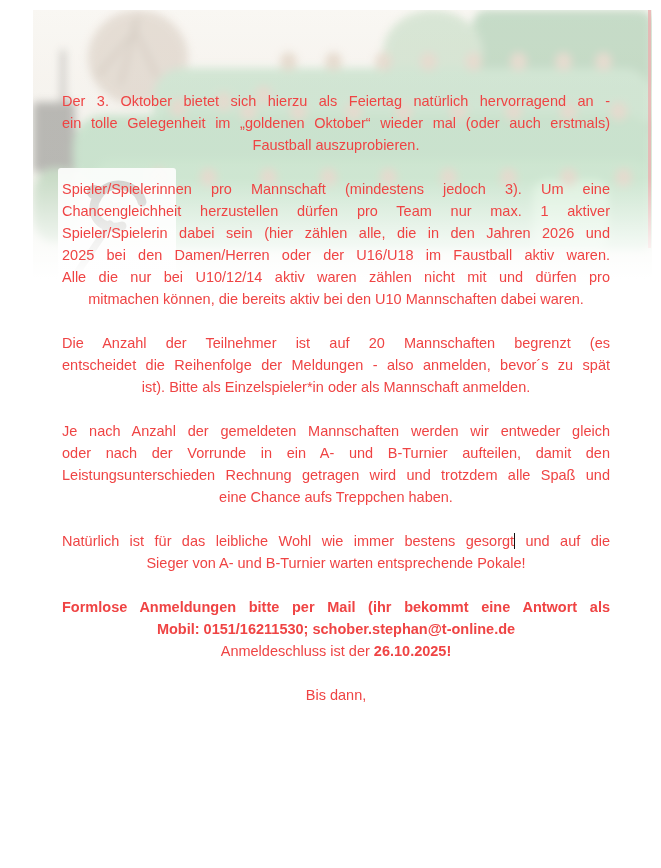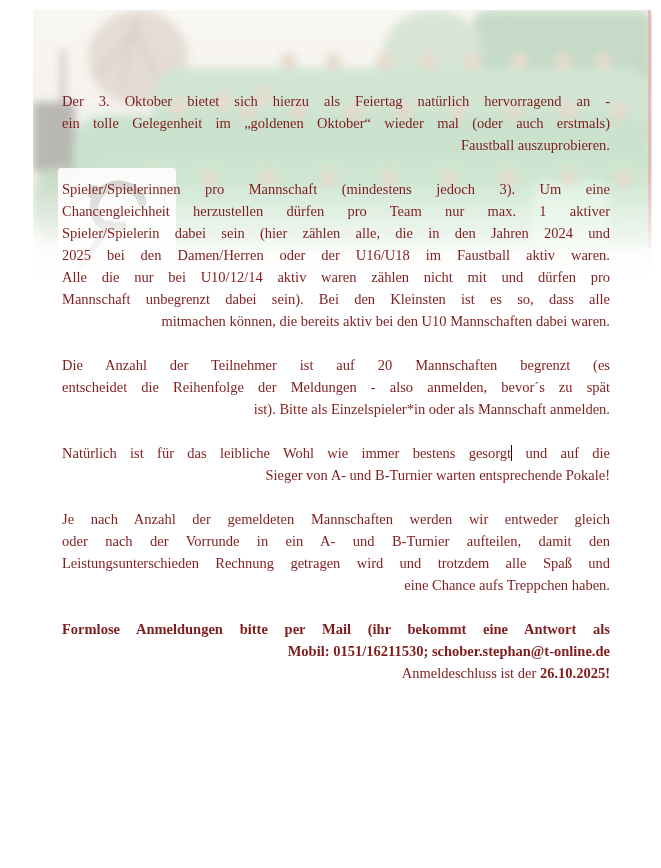--- a/index.html
+++ b/index.html
@@ -33,27 +33,26 @@
   .veil{
     position:absolute;inset:0;
     background:
       linear-gradient(to bottom,rgba(255,255,255,.18) 0%,rgba(255,255,255,.18) 60%,
         rgba(255,255,255,.75) 82%,#ffffff 96%);
   }
 
   
   .doc{
     position:absolute;left:62px;top:90px;width:548px;
-    font-size:14.5px;line-height:22px;color:#7f1d1d;
+    font-size:14.5px;line-height:22px;color:#ef4444;
     z-index:3;
-    font-family:Liberation Serif, serif;
   }
   .para{margin:0 0 22px 0;}
   .para:last-child{margin-bottom:0;}
-  .line{height:22px;text-align:right;white-space:normal;}
+  .line{height:22px;text-align:center;white-space:normal;}
   .line.j{text-align:justify;text-align-last:justify;}
   .b{font-weight:700;}
   .caret{
     display:inline-block;width:1px;height:16px;background:#111;
     vertical-align:-3px;
   }
 </style>
 </head>
 <body>
 
@@ -118,45 +117,45 @@
 
   <div class="doc" id="doc">
       <div class="para">
         <div class="line j"><span>Der 3. Oktober bietet sich hierzu als Feiertag natürlich hervorragend an -</span></div>
         <div class="line j"><span>ein tolle Gelegenheit im „goldenen Oktober“ wieder mal (oder auch erstmals)</span></div>
         <div class="line"><span>Faustball auszuprobieren.</span></div>
       </div>
       <div class="para">
         <div class="line j"><span>Spieler/Spielerinnen pro Mannschaft (mindestens jedoch 3). Um eine</span></div>
         <div class="line j"><span>Chancengleichheit herzustellen dürfen pro Team nur max. 1 aktiver</span></div>
-        <div class="line j"><span>Spieler/Spielerin dabei sein (hier zählen alle, die in den Jahren 2024 und</span></div>
+        <div class="line j"><span>Spieler/Spielerin dabei sein (hier zählen alle, die in den Jahren 2026 und</span></div>
         <div class="line j"><span>2025 bei den Damen/Herren oder der U16/U18 im Faustball aktiv waren.</span></div>
         <div class="line j"><span>Alle die nur bei U10/12/14 aktiv waren zählen nicht mit und dürfen pro</span></div>
-        <div class="line j"><span>Mannschaft unbegrenzt dabei sein). Bei den Kleinsten ist es so, dass alle</span></div>
         <div class="line"><span>mitmachen können, die bereits aktiv bei den U10 Mannschaften dabei waren.</span></div>
       </div>
       <div class="para">
       </div>
       <div class="para">
         <div class="line j"><span>Die Anzahl der Teilnehmer ist auf 20 Mannschaften begrenzt (es</span></div>
         <div class="line j"><span>entscheidet die Reihenfolge der Meldungen - also anmelden, bevor´s zu spät</span></div>
         <div class="line"><span>ist). Bitte als Einzelspieler*in oder als Mannschaft anmelden.</span></div>
       </div>
       <div class="para">
-        <div class="line j"><span>Natürlich ist für das leibliche Wohl wie immer bestens gesorgt</span><span class="caret"></span><span> und auf die</span></div>
-        <div class="line"><span>Sieger von A- und B-Turnier warten entsprechende Pokale!</span></div>
-      </div>
-      <div class="para">
         <div class="line j"><span>Je nach Anzahl der gemeldeten Mannschaften werden wir entweder gleich</span></div>
         <div class="line j"><span>oder nach der Vorrunde in ein A- und B-Turnier aufteilen, damit den</span></div>
         <div class="line j"><span>Leistungsunterschieden Rechnung getragen wird und trotzdem alle Spaß und</span></div>
         <div class="line"><span>eine Chance aufs Treppchen haben.</span></div>
+      </div>
+      <div class="para">
+        <div class="line j"><span>Natürlich ist für das leibliche Wohl wie immer bestens gesorgt</span><span class="caret"></span><span> und auf die</span></div>
+        <div class="line"><span>Sieger von A- und B-Turnier warten entsprechende Pokale!</span></div>
       </div>
       <div class="para">
         <div class="line j"><span class="b">Formlose Anmeldungen bitte per Mail (ihr bekommt eine Antwort als</span></div>
         <div class="line"><span class="b">Mobil: 0151/16211530; schober.stephan@t-online.de</span></div>
         <div class="line"><span>Anmeldeschluss ist der </span><span class="b">26.10.2025!</span></div>
       </div>
       <div class="para">
+        <div class="line"><span>Bis dann,</span></div>
       </div>
     </div>
 
 </div>
 
 </body></html>

